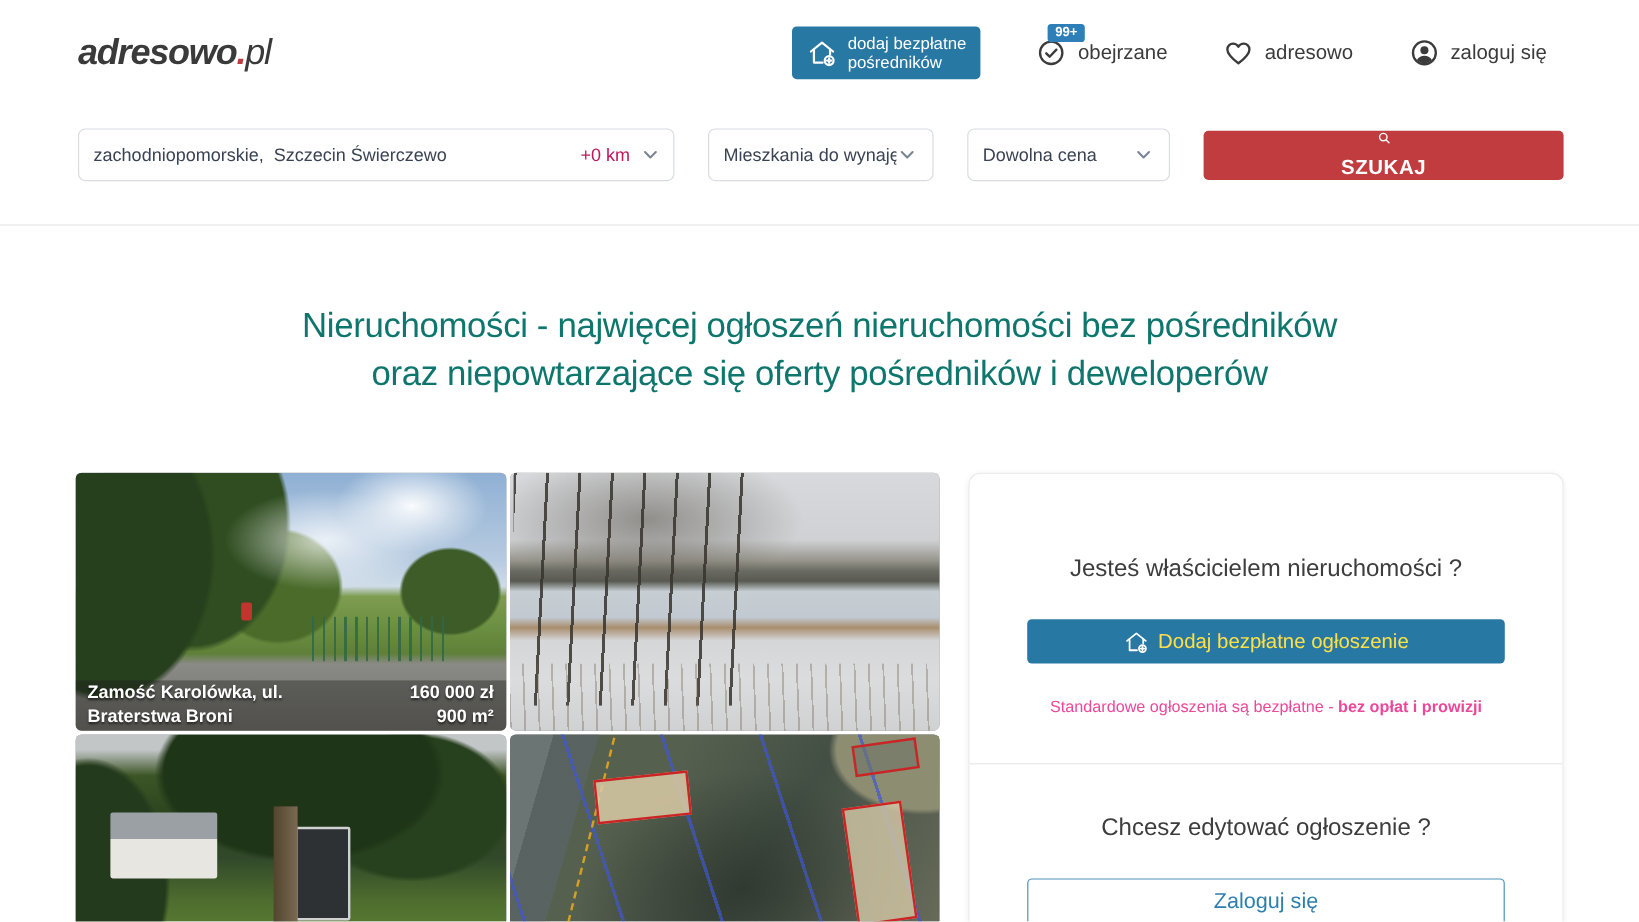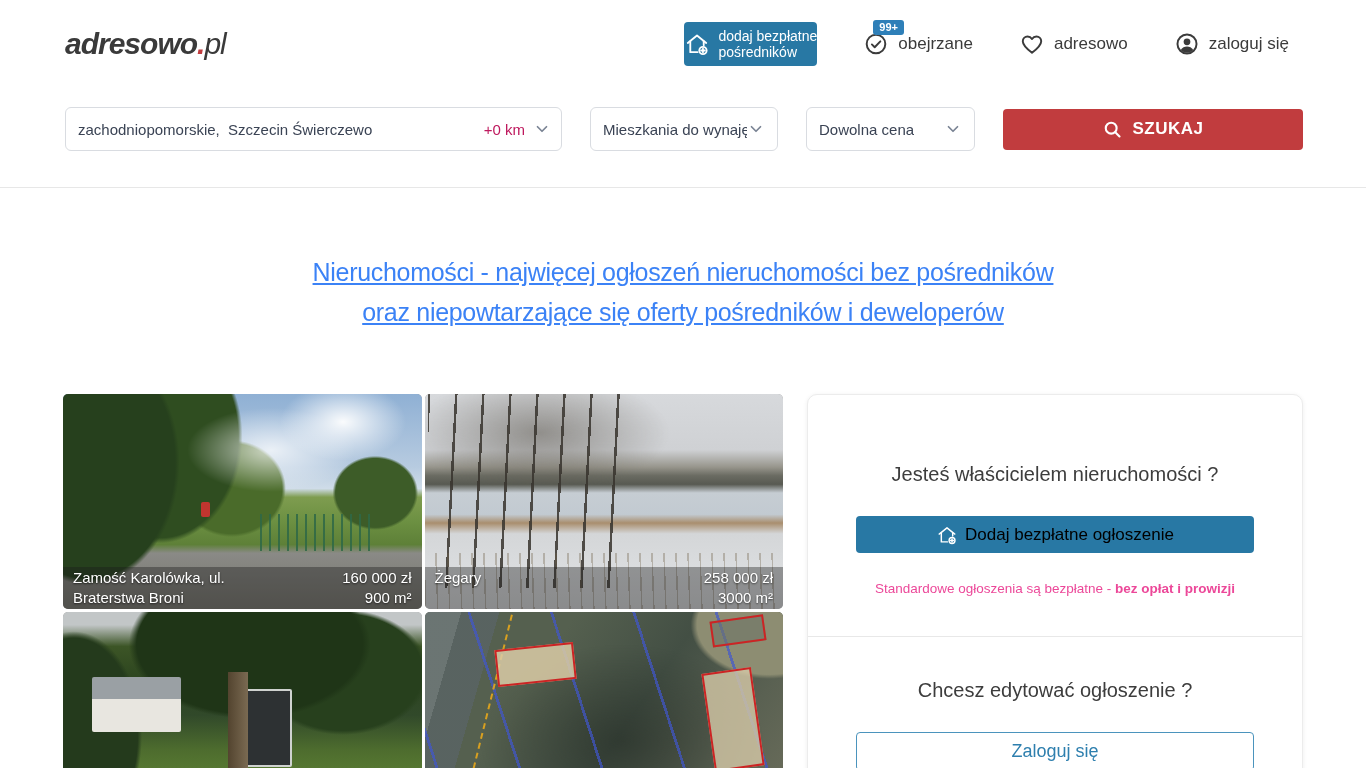--- a/index.html
+++ b/index.html
@@ -8,21 +8,21 @@
   .page { width:1366px; height:768px; overflow:hidden; background:#fff; position:relative; }
 
   
   .topbar { height:88px; display:flex; align-items:center; justify-content:space-between; padding:0 77px 0 65px; }
   .logo { font-size:30px; font-style:italic; letter-spacing:-1px; cursor:pointer; }
   .logo .b { font-weight:700; color:#3a3a3a; }
   .logo .dot { color:#c13c3e; font-weight:700; }
   .logo .pl { font-weight:400; color:#3a3a3a; }
   .top-actions { display:flex; align-items:center; gap:46px; }
   .btn-add { display:flex; align-items:center; gap:8px; background:#2878a4; color:#fff; border:none;
-             border-radius:4px; padding:6px 0; font-size:14px; line-height:16px; text-align:left; cursor:pointer;
+             border-radius:4px; padding:6px 12px; font-size:14px; line-height:16px; text-align:left; cursor:pointer;
              font-family:"Liberation Sans", sans-serif; }
   .top-item { display:flex; align-items:center; gap:9px; font-size:17px; color:#3b3b3b; cursor:pointer; position:relative; }
   .badge { position:absolute; top:-11px; left:10px; background:#2e7fb8; color:#fff; font-size:11px; font-weight:700;
            border-radius:3px; padding:1px 6px 2px; }
   .icon24 { width:26px; height:26px; display:block; }
 
   
   .searchwrap { padding:19px 63px 36px 65px; border-bottom:1px solid #e7e7e7; }
   .searchrow { display:flex; align-items:center; justify-content:space-between; }
   .field { border:1px solid #d9dce1; border-radius:6px; height:44px; display:flex; align-items:center;
@@ -30,35 +30,35 @@
   .loc { width:497px; padding:0 10px 0 12px; gap:6px; }
   .loc input { border:none; outline:none; flex:1; font-size:15px; color:#3a4354; font-family:"Liberation Sans", sans-serif; background:transparent; }
   .radius { display:flex; align-items:center; gap:8px; cursor:pointer; white-space:nowrap; color:#be185d; }
   .sel { padding:0 12px; justify-content:space-between; cursor:pointer; }
   .sel .val { white-space:nowrap; overflow:hidden; }
   .sel-cat { width:188px; }
   .sel-price { width:169px; }
   .chev { width:18px; height:18px; flex:none; }
   .btn-search { width:300px; height:41px; background:#c13c3e; color:#fff; border:none; border-radius:4px;
                 font-size:17px; font-weight:700; letter-spacing:.5px; display:flex; align-items:center; justify-content:center;
-                gap:9px; cursor:pointer; font-family:"Liberation Sans", sans-serif; }
+                gap:9px; cursor:pointer; font-family:"Liberation Sans", sans-serif;flex-direction:column; }
 
   
   .hero { text-align:center; margin:64px 0 62px; }
-  .hero h1 { font-size:25px; font-weight:400; color:#3b82f6; line-height:40px; letter-spacing:-0.3px;text-decoration:underline; }
+  .hero h1 { font-size:29px; font-weight:400; color:#0f766e; line-height:40px; letter-spacing:-0.3px; }
   .hero h1 span { display:block; }
 
   
   .content { display:flex; padding:0 63px 0 63px; gap:24px; align-items:flex-start; }
   .grid { width:720px; display:grid; grid-template-columns:1fr 1fr; gap:3px; }
   .card { position:relative; width:100%; height:215px; border-radius:5px; overflow:hidden; cursor:pointer; background:#9a9a9a; }
   .caption { position:absolute; left:0; right:0; bottom:0; height:42px; background:rgba(25,25,25,0.38);
              color:#fff; display:flex; justify-content:space-between; padding:1px 10px 0; font-size:15px; line-height:20px; }
   .caption .t { text-align:left; } .caption .p { text-align:right; }
-  .caption span { display:block; text-shadow:0 1px 2px rgba(0,0,0,.6); }
+  .caption span { display:block; text-shadow:0 1px 2px rgba(0,0,0,.6);font-weight:bold; }
 
   
   .ph, .ph div { position:absolute; }
   .ph { inset:0; }
   .ph1 { background:
       radial-gradient(ellipse 90px 55px at 78% 13%, rgba(255,255,255,.95), rgba(255,255,255,0) 70%),
       radial-gradient(ellipse 120px 60px at 58% 26%, rgba(255,255,255,.75), rgba(255,255,255,0) 70%),
       radial-gradient(ellipse 150px 200px at 7% 32%, #26401d 0 58%, rgba(38,64,29,0) 61%),
       radial-gradient(ellipse 140px 180px at 27% 20%, #2f4d20 0 56%, rgba(47,77,32,0) 59%),
       radial-gradient(ellipse 95px 85px at 47% 44%, #4a6b2a 0 53%, rgba(74,107,42,0) 57%),
@@ -96,21 +96,21 @@
       background:rgba(219,203,166,.85); border:2px solid #cc2424; }
   .ph4 .b2 { right:5%; top:3%; width:15%; height:12%; transform:rotate(-8deg);
       background:rgba(110,116,104,.6); border:2px solid #cc2424; }
   .ph4 .b3 { right:7%; top:27%; width:14%; height:46%; transform:rotate(-8deg);
       background:rgba(214,201,168,.8); border:2px solid #cc2424; }
 
   
   .panel { flex:1; background:#fff; border:1px solid #ececec; border-radius:10px;
            box-shadow:0 1px 5px rgba(0,0,0,.07); padding:68px 48px 46px; text-align:center; min-height:430px; }
   .panel h2 { font-size:20px; font-weight:400; color:#3d3d3d; }
-  .btn-panel { margin:30px 0 28px; width:100%; height:37px; background:#2878a4; color:#000000; border:none; border-radius:4px;
+  .btn-panel { margin:30px 0 28px; width:100%; height:37px; background:#2878a4; color:#fde047; border:none; border-radius:4px;
                font-size:17px; display:flex; align-items:center; justify-content:center; gap:7px; cursor:pointer;
                font-family:"Liberation Sans", sans-serif; }
   .panel .note { font-size:13.5px; color:#ec4899; }
   .panel .note b { font-weight:700; }
   .panel hr { border:none; border-top:1px solid #e8e8e8; margin:40px -48px 42px; }
   .btn-outline { margin:30px 0 28px; width:100%; height:39px; background:#fff; color:#2e7fae;
                  border:1px solid #4b94bd; border-radius:4px; font-size:18px; display:flex; align-items:center;
                  justify-content:center; cursor:pointer; font-family:"Liberation Sans", sans-serif; }
 </style>
 </head>
@@ -227,30 +227,20 @@
               <span>900 m²</span>
             </div>
         </div>
       </div>
 
       <div class="card">
         <div class="ph ph2">
           <div class="trunks"></div>
           <div class="reeds"></div>
         </div>
-        <div class="caption">
-          <div class="t">
-              <span>Żegary</span>
-              <span></span>
-            </div>
-          <div class="p">
-              <span>258 000 zł</span>
-              <span>3000 m²</span>
-            </div>
-        </div>
       </div>
 
       <div class="card">
         <div class="ph ph3">
           <div class="house"></div>
           <div class="shed"></div>
           <div class="trunk"></div>
 
         </div>
 

